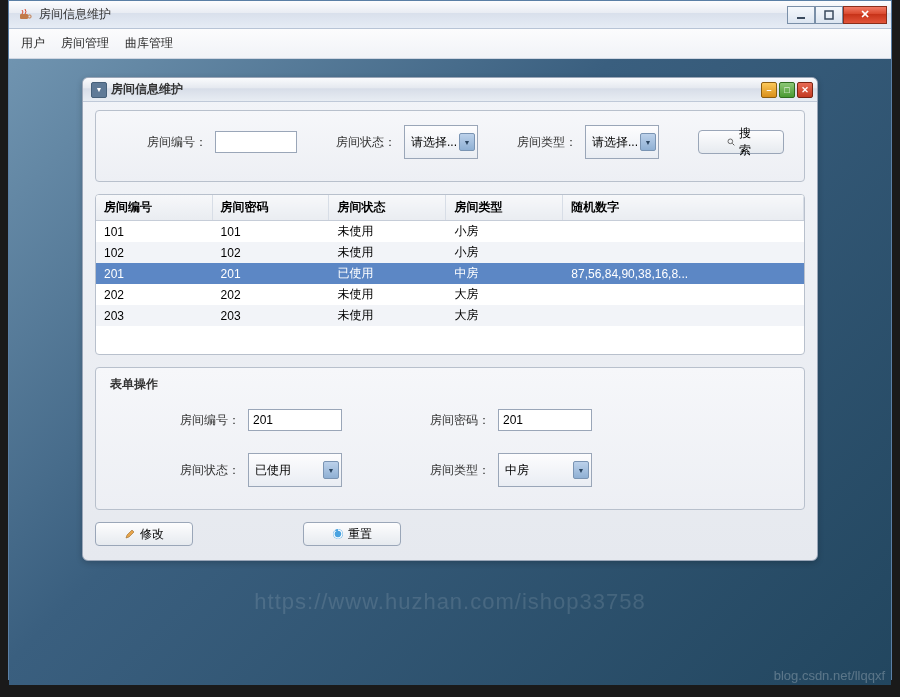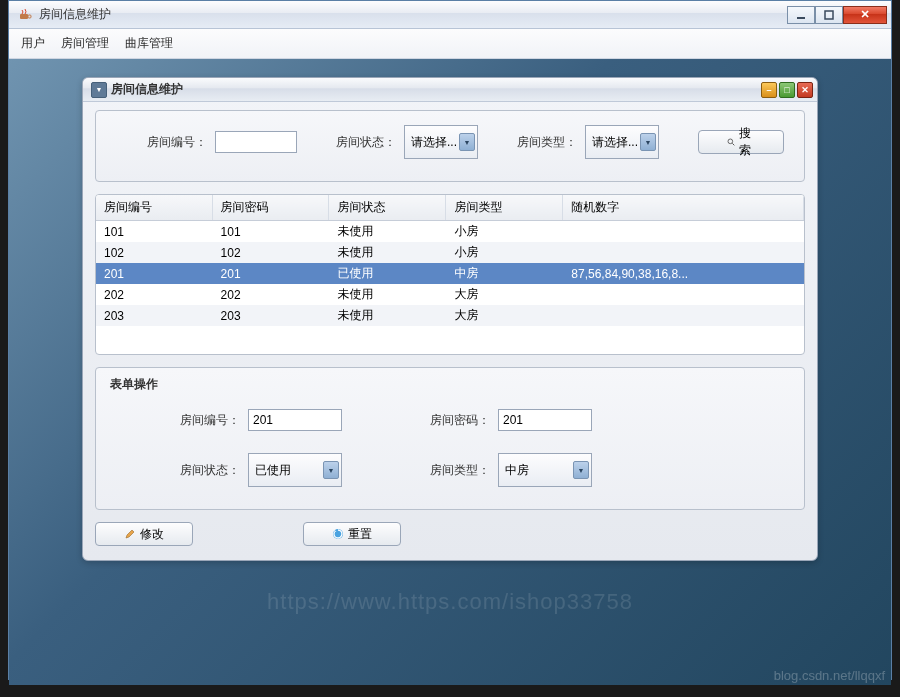--- a/index.html
+++ b/index.html
@@ -43,21 +43,21 @@
 .text-input { width: 82px; height: 22px; border: 1px solid #9aa6b8; background: #fff; padding: 0 4px; }
 .combo { width: 84px; height: 34px; border: 1px solid #9aa6b8; background: linear-gradient(#fdfdfe,#e9edf3); display: flex; align-items: center; padding: 0 2px 0 6px; cursor: pointer; }
 .combo-text { flex: 1; overflow: hidden; white-space: nowrap; text-overflow: ellipsis; }
 .combo-arrow { width: 16px; height: 18px; background: linear-gradient(#bcd1ea,#8fb0d4); border: 1px solid #7a94b3; border-radius: 2px; display: flex; align-items: center; justify-content: center; margin-left: 2px; }
 .combo-arrow::after { content: "▼"; font-size: 7px; color: #2b4560; }
 
 .btn { height: 24px; padding: 0 28px; border: 1px solid #9aa6b8; border-radius: 4px; background: linear-gradient(#fdfdfe,#e6eaef); display: inline-flex; align-items: center; gap: 4px; cursor: pointer; }
 
 .table-wrap { border: 1px solid #b8c0cc; border-radius: 4px; background: #fff; margin-bottom: 12px; overflow: hidden; }
 table { width: 100%; border-collapse: collapse; }
-thead th { text-align: left; font-weight: normal; background: linear-gradient(#f7f8fa,#e9ecf1); border-bottom: 1px solid #c6cdd8; border-right: 1px solid #d7dde6; padding: 4px 8px; height: 22px; }
+thead th { text-align: left; font-weight: bold; background: linear-gradient(#f7f8fa,#e9ecf1); border-bottom: 1px solid #c6cdd8; border-right: 1px solid #d7dde6; padding: 4px 8px; height: 22px; }
 tbody td { padding: 2px 8px; height: 17px; border-right: 1px solid transparent; }
 tbody tr.alt { background: #f2f4f8; }
 tbody tr.selected { background: #5c87c5; color: #fff; }
 .table-pad { height: 28px; }
 
 .btn-row { display: flex; justify-content: flex-start; gap: 110px; margin-top: 6px; }
 
 .sp { display: inline-block; }
 .w40 { width: 40px; }
 .w56 { width: 56px; }
@@ -240,16 +240,16 @@
                 <path d="M6 2 A4 4 0 1 1 2.5 4" fill="none" stroke="#fff" stroke-width="1.3"></path>
                 <path d="M2 2 L2.5 4 L4.5 3.4 Z" fill="#fff"></path>
               </svg>
             <span>重置</span>
           </div>
         </div>
 
       </div>
     </div>
 
-    <div class="watermark">https://www.https.com/ishop33758</div>
+    <div class="watermark">https://www.huzhan.com/ishop33758</div>
     <div class="watermark2">blog.csdn.net/llqqxf</div>
   </div>
 </div>
 
 </body></html>

